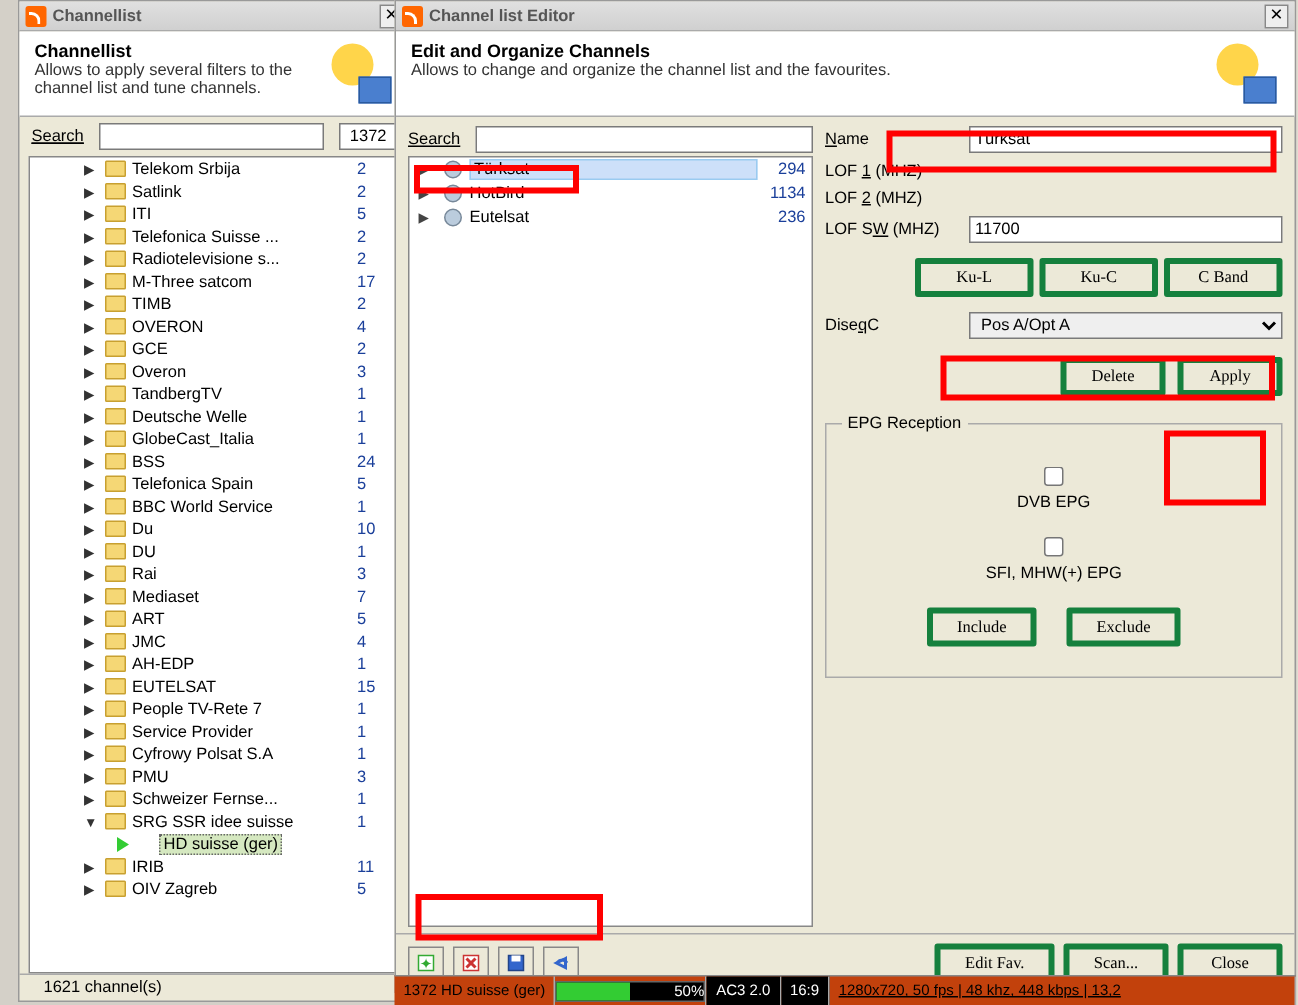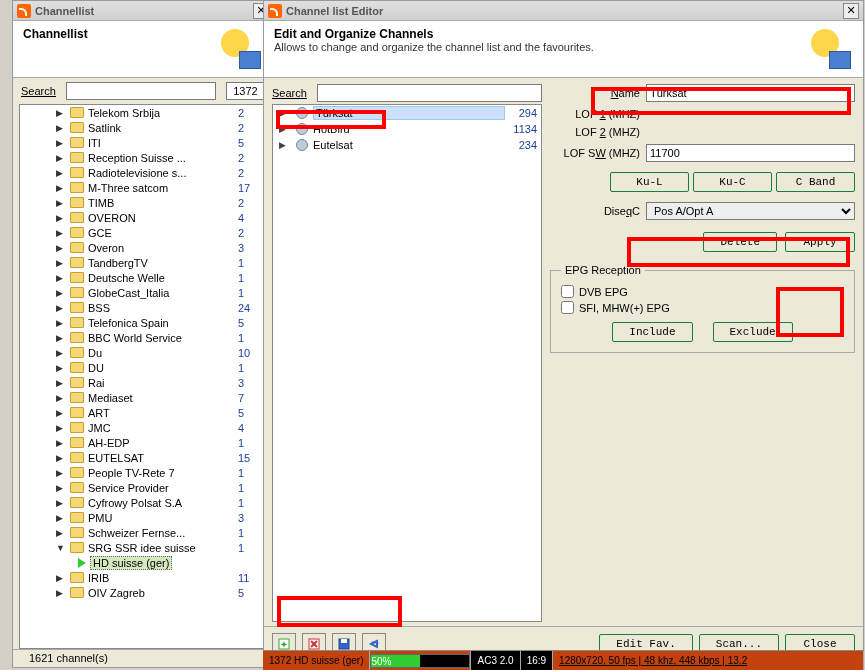--- a/index.html
+++ b/index.html
@@ -20,76 +20,77 @@
 .search-row { display: flex; align-items: center; padding: 4px 8px; gap: 10px; }
 .search-row label { text-decoration: underline; }
 .search-row input[type="text"] { flex: 1; border: 1px solid #7a7a7a; height: 18px; padding: 0 3px; font-family: inherit; font-size: 11px; }
 .count-box { width: 40px; border: 1px solid #7a7a7a; height: 18px; text-align: center; line-height: 16px; background: #fff; }
 .tree { overflow: auto; background: #fff; border: 1px solid #888; flex: 1; margin: 0 6px; }
 .tree-row { display: flex; align-items: center; height: 15px; padding-left: 24px; position: relative; cursor: pointer; white-space: nowrap; }
 .tree-row .arrow { position: absolute; left: 36px; font-size: 9px; color: #333; width: 10px; }
 .tree-row .folder { position: absolute; left: 50px; width: 14px; height: 11px; background: #f5d775; border: 1px solid #c8a030; border-radius: 1px; }
 .tree-row .name { margin-left: 44px; flex: 1; }
 .tree-row .num { color: #1a3f9a; width: 28px; text-align: left; }
-.tree-row.indent2 { padding-left: 20px; }
+.tree-row.indent2 { padding-left: 36px; }
 .tree-row.selected .name-box { background: #d5e8c0; border: 1px dotted #666; padding: 0 2px; }
 .green-arrow { width: 12px; height: 10px; position: absolute; left: 58px; }
 .green-arrow::before { content: ''; position: absolute; border-left: 8px solid #3c3; border-top: 5px solid transparent; border-bottom: 5px solid transparent; }
 #left-panel { left: 12px; top: 0; width: 262px; height: 668px; }
 #right-panel { left: 263px; top: 0; width: 601px; height: 662px; }
 .left-tree { height: 508px; }
 .status-row { border-top: 1px solid #aaa; padding: 2px 16px; height: 18px; font-size: 11px; }
 .btn-row { display: flex; justify-content: center; gap: 12px; padding: 4px; }
-.btn { background: #ece9d8; border: 1px solid #15803d; padding: 3px 16px; cursor: pointer; font-family: Liberation Mono, monospace; font-size: 11px; min-width: 70px; border-radius: 2px; }
+.btn { background: #ece9d8; border: 4px solid #15803d; padding: 3px 16px; cursor: pointer; font-family: Liberation Serif, serif; font-size: 11px; min-width: 70px; border-radius: 2px; }
 .right-body { display: flex; flex: 1; padding: 4px 8px; gap: 8px; overflow: hidden; }
 .right-left-col { width: 270px; display: flex; flex-direction: column; }
 .sat-tree { flex: 1; background: #fff; border: 1px solid #888; overflow: hidden; }
 .sat-row { display: flex; align-items: center; height: 16px; padding-left: 6px; cursor: pointer; }
 .sat-row .arrow2 { width: 12px; font-size: 9px; color: #444; }
 .sat-row .saticon { width: 14px; height: 14px; margin: 0 4px; position: relative; }
 .sat-row .saticon::before { content: ''; width: 10px; height: 10px; background: #bcd; border-radius: 50%; position: absolute; left: 1px; top: 1px; border: 1px solid #789; }
 .sat-row .sname { flex: 1; }
 .sat-row .snum { color: #1a3f9a; width: 36px; text-align: right; padding-right: 4px; }
 .sat-row.sel .sname { background: #cde0f9; border: 1px solid #9acbf0; padding: 0 2px; }
 .right-right-col { flex: 1; padding-top: 2px; }
 .form-row { display: flex; align-items: center; margin-bottom: 6px; gap: 6px; }
-.form-row label { width: 90px; text-align: right; }
+.form-row label { width: 90px; }
 .form-row input, .form-row select { flex: 1; border: 1px solid #7a7a7a; height: 18px; font-family: inherit; font-size: 11px; padding: 0 3px; }
 .band-row { display: flex; gap: 4px; margin: 10px 0 10px 60px; }
 .band-btn { flex: 1; text-align: center; }
 .action-row { display: flex; justify-content: flex-end; gap: 8px; margin: 12px 0; }
-fieldset { border: 1px solid #aaa; padding: 6px 10px 10px; margin-top: 4px; }
+fieldset { border: 1px solid #aaa; padding: 6px 10px 20px; margin-top: 4px; }
 fieldset legend { font-size: 11px; padding: 0 4px; }
-.chk-row { display: flex; align-items: center; gap: 5px; margin: 3px 0; }
+.chk-row { display: flex; align-items: center; gap: 5px; margin: 17px 0; flex-direction: column; }
 .chk-row input { width: 13px; height: 13px; }
 .inc-exc { display: flex; gap: 20px; justify-content: center; margin-top: 8px; }
 .redbox { position: absolute; border: 4px solid #f00; pointer-events: none; z-index: 50; }
 .bottom-btn-row { display: flex; align-items: center; padding: 6px 8px; gap: 6px; border-top: 1px solid #aaa; }
 .icon-btn { width: 24px; height: 22px; border: 1px solid #888; background: #ece9d8; display: flex; align-items: center; justify-content: center; cursor: pointer; }
 .spacer { flex: 1; }
 .statusbar { position: absolute; left: 263px; bottom: 0; width: 601px; height: 20px; background: #c2410c; border-top: 1px solid #888; display: flex; align-items: center; font-size: 10px; }
 .sb-seg { border-right: 1px solid #aaa; padding: 0 6px; height: 100%; display: flex; align-items: center; }
 .progress { width: 100px; height: 14px; border: 1px solid #666; background: #000; position: relative; }
 .progress-fill { background: #3c3; height: 100%; width: 50%; }
-.progress-text { position: absolute; width: 100%; text-align: left; top: 0; color: #fff; font-size: 10px; line-height: 14px; }
+.progress-text { position: absolute; width: 100%; text-align: right; top: 0; color: #fff; font-size: 10px; line-height: 14px; }
 .black-seg { background: #000; color: #fff; }
 .ul { text-decoration: underline; }
 </style>
 </head>
 <body>
 
 <div class="window" id="left-panel">
   <div class="titlebar">
     <span class="rss-icon"></span>
     <span class="title">Channellist</span>
     <span class="close-btn">✕</span>
   </div>
   <div class="header-desc">
     <div class="text">
       <div class="title2">Channellist</div>
+      <div class="sub">Allows to apply several filters to the channel list and tune channels.</div>
     </div>
     <div class="satdish-icon">
         <div class="dish"></div>
         <div class="box"></div>
       </div>
   </div>
   <div class="search-row">
     <label><span class="ul">Search</span></label>
     <input type="text" style="">
     <div class="count-box">1372</div>
@@ -109,21 +110,21 @@
       </div>
       <div class="tree-row">
         <span class="arrow">▶</span>
         <span class="folder"></span>
         <span class="name">ITI</span>
         <span class="num">5</span>
       </div>
       <div class="tree-row">
         <span class="arrow">▶</span>
         <span class="folder"></span>
-        <span class="name">Reception Suisse ...</span>
+        <span class="name">Telefonica Suisse ...</span>
         <span class="num">2</span>
       </div>
       <div class="tree-row">
         <span class="arrow">▶</span>
         <span class="folder"></span>
         <span class="name">Radiotelevisione s...</span>
         <span class="num">2</span>
       </div>
       <div class="tree-row">
         <span class="arrow">▶</span>
@@ -327,21 +328,21 @@
           <div class="sat-row">
             <span class="arrow2">▶</span>
             <span class="saticon"></span>
             <span class="sname">HotBird</span>
             <span class="snum">1134</span>
           </div>
           <div class="sat-row">
             <span class="arrow2">▶</span>
             <span class="saticon"></span>
             <span class="sname">Eutelsat</span>
-            <span class="snum">234</span>
+            <span class="snum">236</span>
           </div>
         </div>
     </div>
 
     <div class="right-right-col">
       <div class="form-row">
         <label><span class="ul">N</span><span>ame</span></label>
         <input type="text" value="Türksat" style="">
       </div>
       <div class="form-row">

